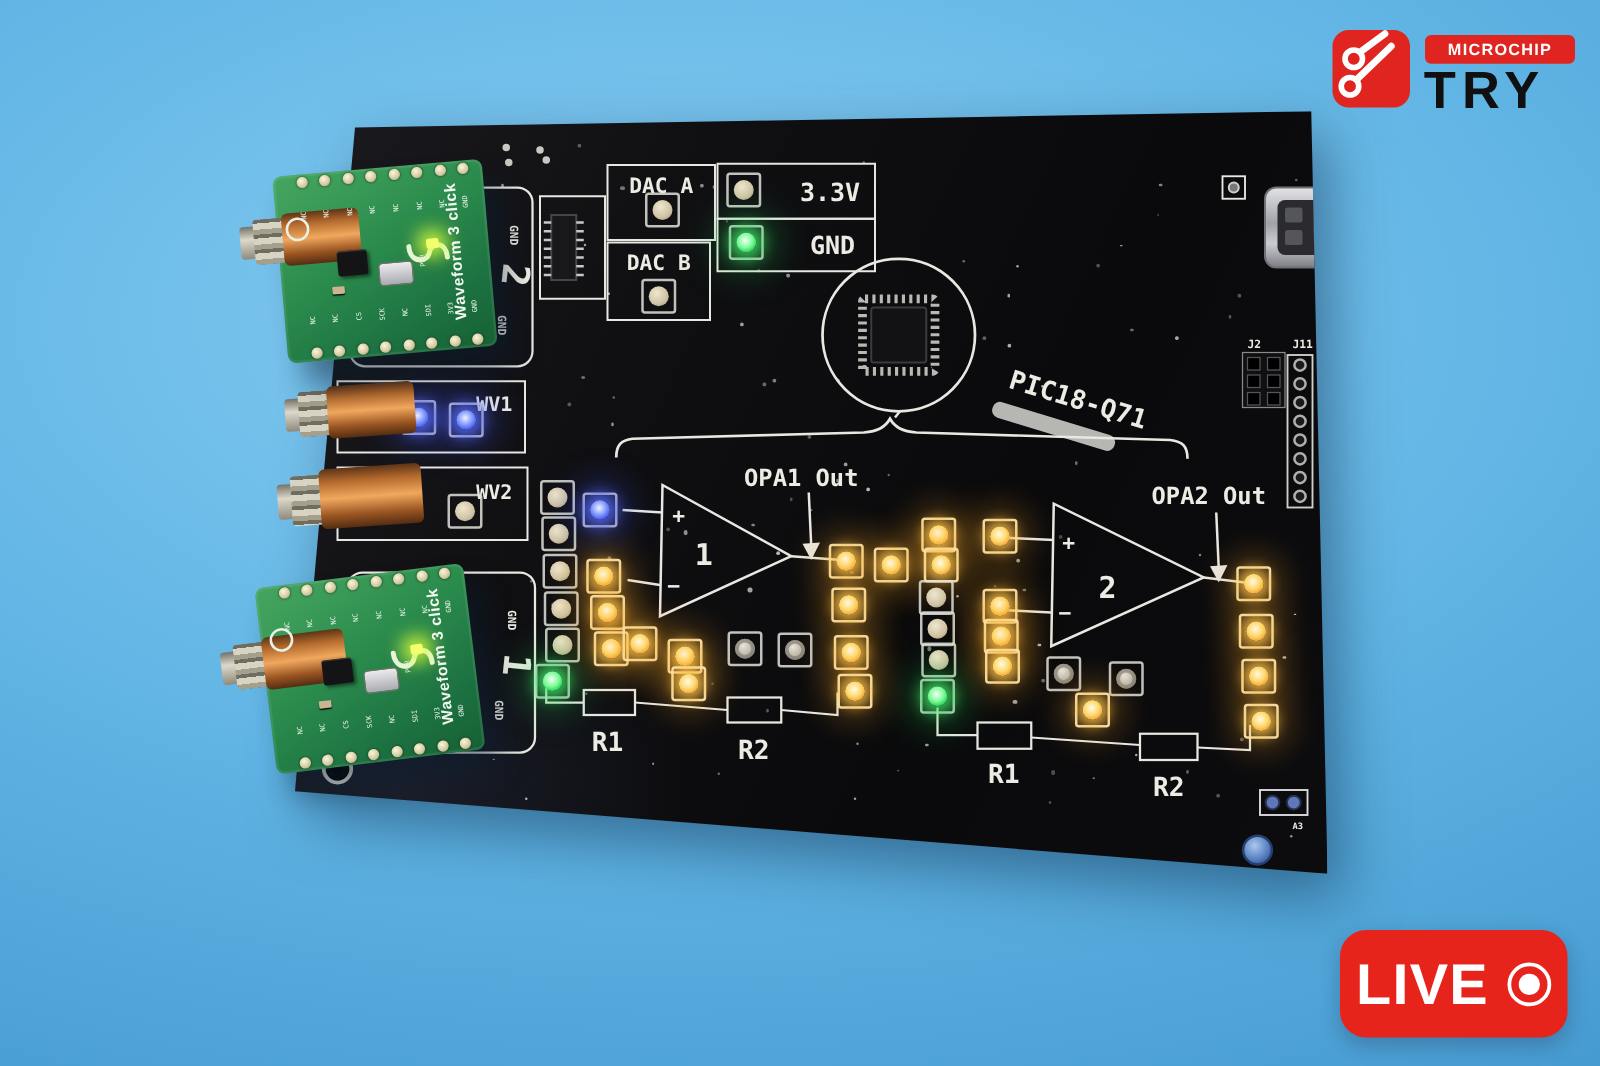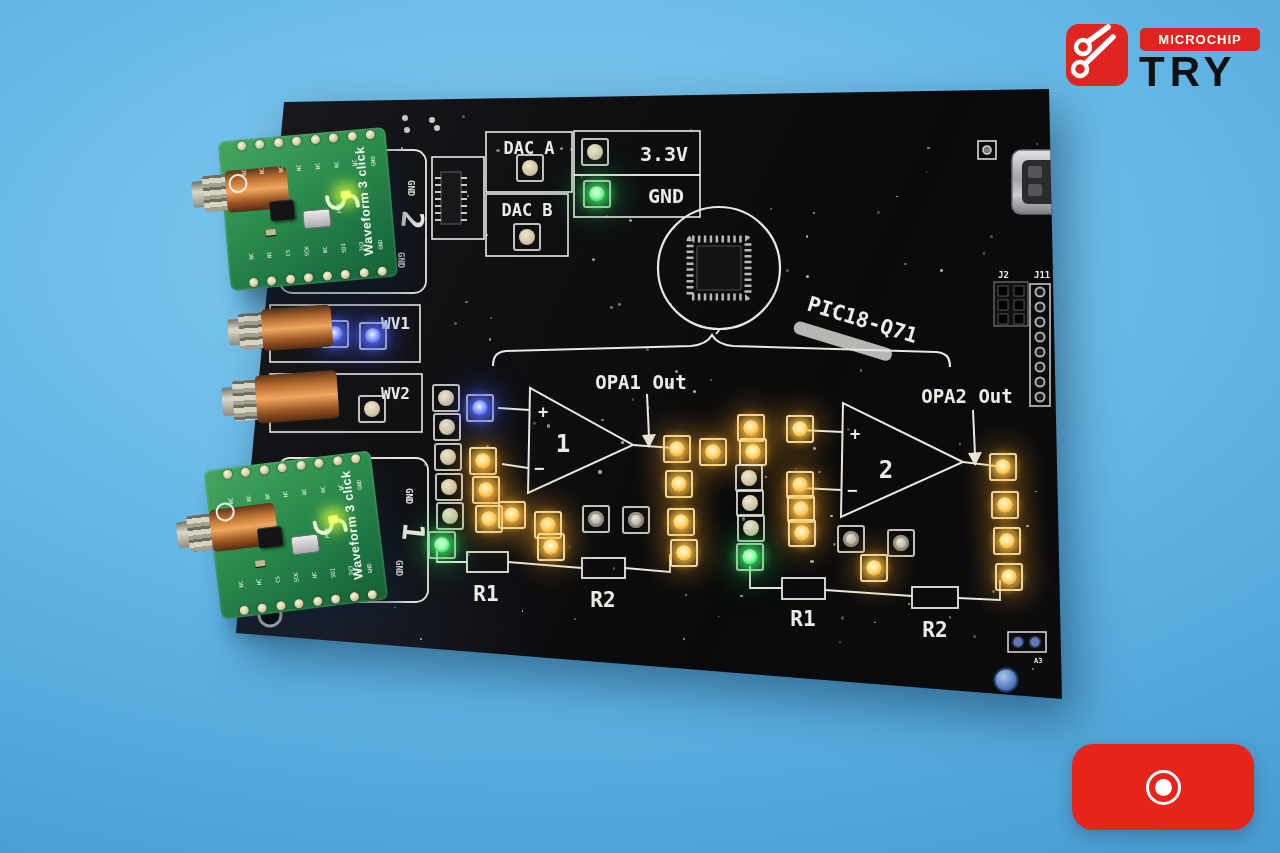--- a/index.html
+++ b/index.html
@@ -675,18 +675,19 @@
         <circle cx="14" cy="45" r="7" stroke="#fff" stroke-width="4.5" fill="none"></circle>
         <line x1="23" y1="17" x2="42" y2="3" stroke="#fff" stroke-width="5.5" stroke-linecap="round"></line>
         <line x1="20" y1="39" x2="47" y2="13" stroke="#fff" stroke-width="5.5" stroke-linecap="round"></line>
       </svg>
     </div>
     <div class="logo-brand">MICROCHIP</div>
     <div class="logo-title">TRY</div>
   </div>
 
   <div class="live">
+    <span class="live-label">LIVE</span>
     <span class="rec">
         <span class="rec-dot"></span>
       </span>
   </div>
 
 </div>
 
 </body></html>

